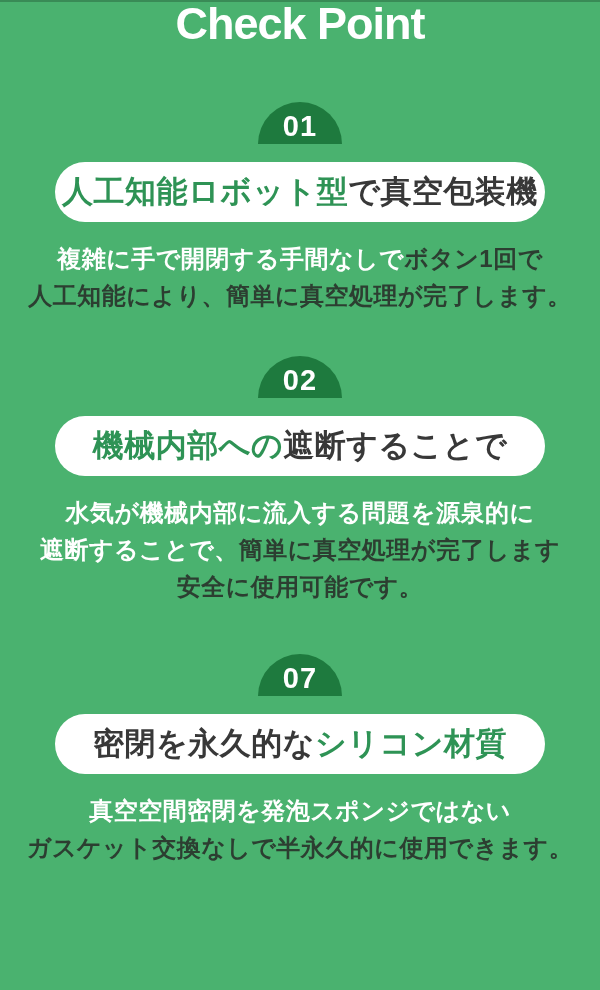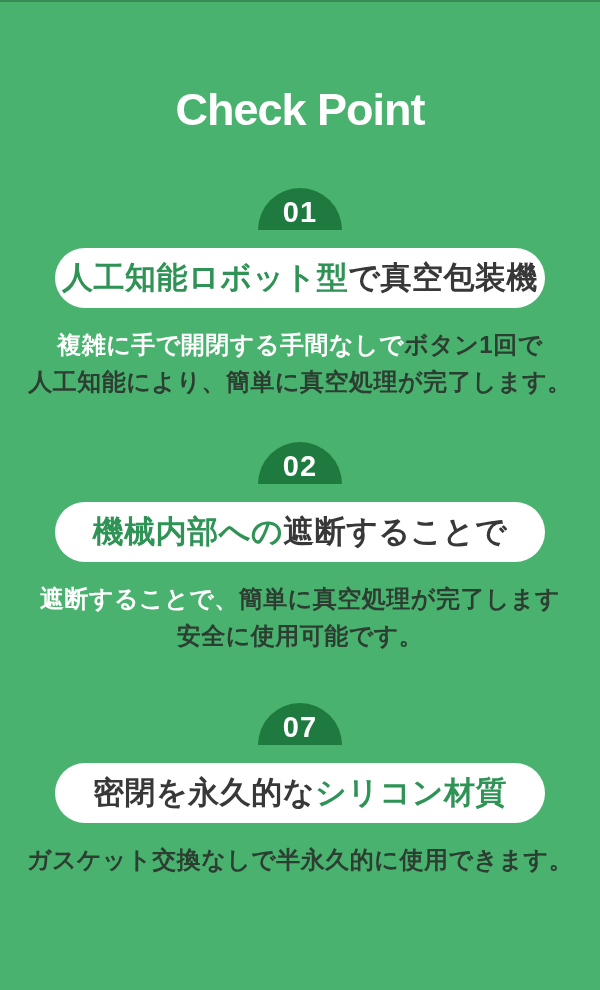--- a/index.html
+++ b/index.html
@@ -16,21 +16,20 @@
     background:var(--bg);
     font-family:"Liberation Sans","DejaVu Sans",sans-serif;
     overflow:hidden;
     position:relative;
   }
   .top-edge{
     position:absolute;top:0;left:0;width:100%;height:2px;
     background:rgba(0,0,0,0.22);
   }
   .title{
-    padding-top:86px;
     text-align:center;
     color:var(--white);
     font-size:45px;
     font-weight:bold;
     letter-spacing:-1px;
     line-height:48px;
   }
   .section{display:block;}
   .section:nth-of-type(1){margin-top:54px;}
   .section:nth-of-type(2){margin-top:42px;}
@@ -98,29 +97,31 @@
     </section>
     <section class="section">
       <div class="badge">
         <span class="badge-num">02</span>
       </div>
       <div class="pill">
         <span class="seg-green">機械内部への</span>
         <span class="seg-dark">遮断することで</span>
       </div>
       <div class="desc">
+        <div class="desc-line"><span class="seg-white">水気が機械内部に流入する問題を源泉的に</span></div>
         <div class="desc-line"><span class="seg-white">遮断することで、</span><span class="seg-dark">簡単に真空処理が完了します</span></div>
         <div class="desc-line"><span class="seg-dark">安全に使用可能です。</span></div>
       </div>
     </section>
     <section class="section">
       <div class="badge">
         <span class="badge-num">07</span>
       </div>
       <div class="pill">
         <span class="seg-dark">密閉を永久的な</span>
         <span class="seg-green">シリコン材質</span>
       </div>
       <div class="desc">
+        <div class="desc-line"><span class="seg-white">真空空間密閉を発泡スポンジではない</span></div>
         <div class="desc-line"><span class="seg-dark">ガスケット交換なしで半永久的に使用できます。</span></div>
       </div>
     </section>
   </div>
 
 </body></html>

